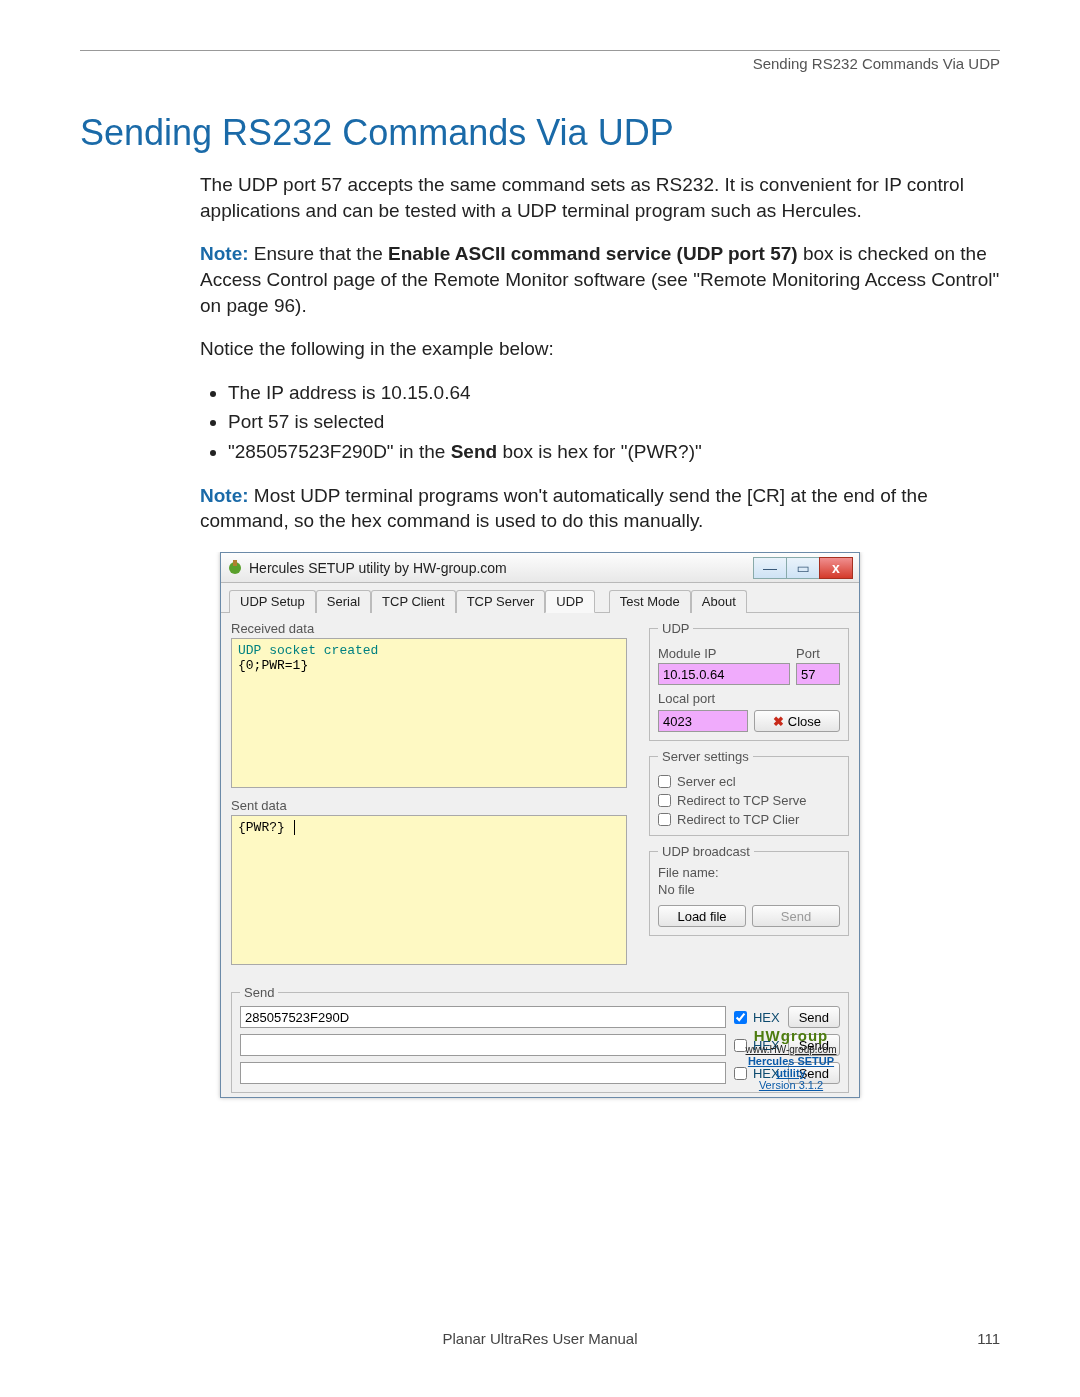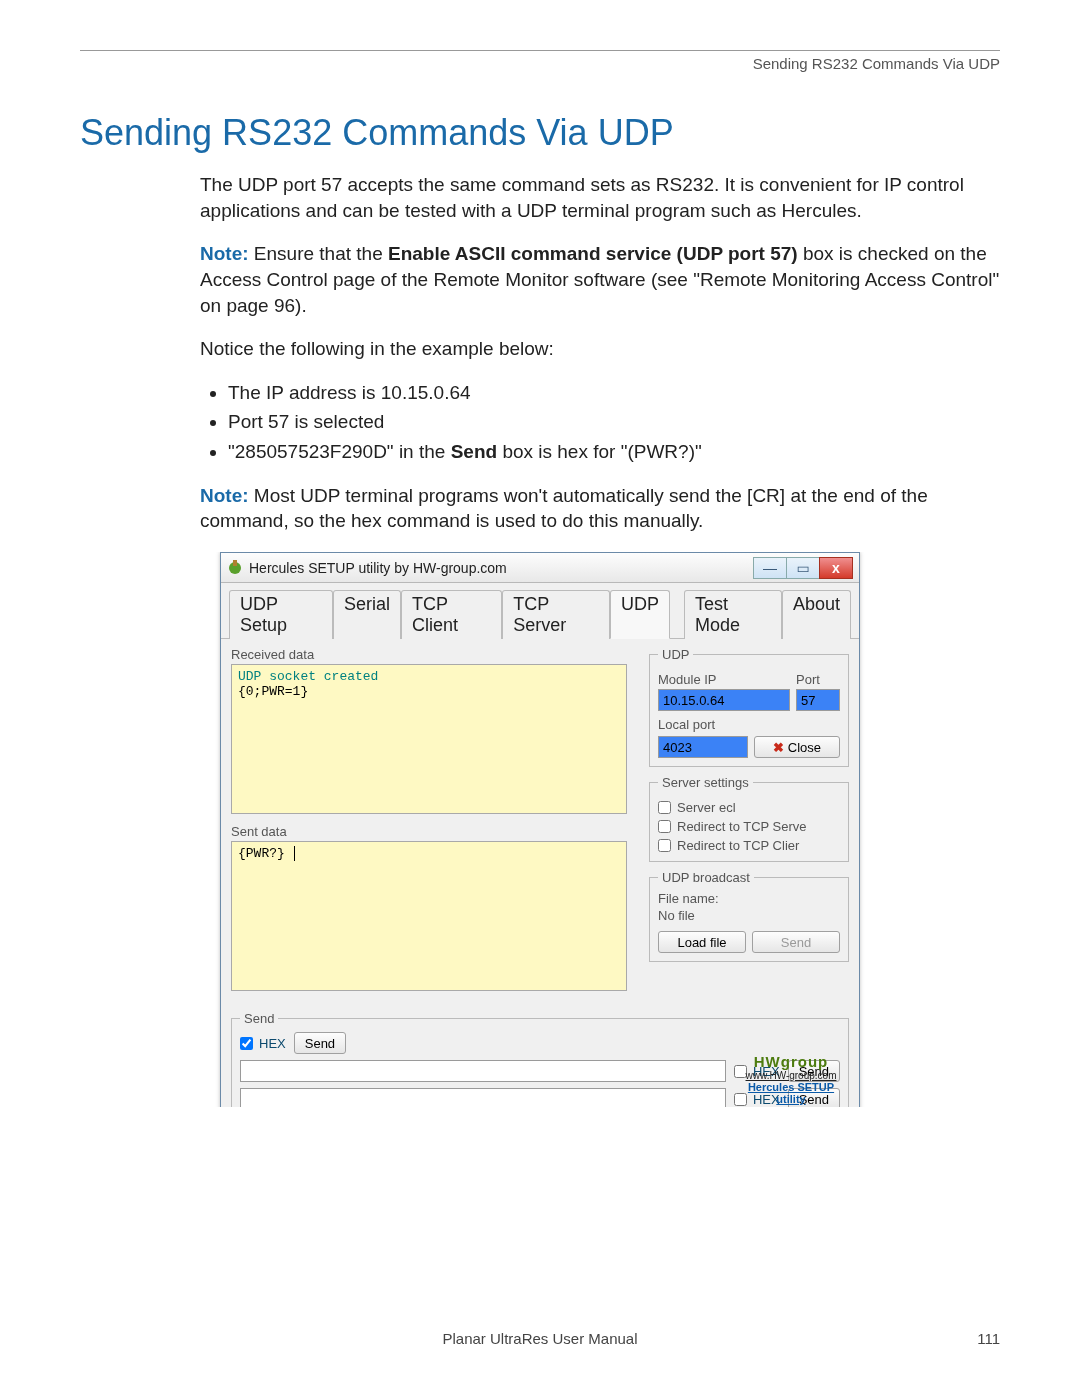--- a/index.html
+++ b/index.html
@@ -99,21 +99,21 @@
     padding: 6px 8px 0 8px;
     gap: 0;
     border-bottom: 1px solid #bbb;
     background: #f0f0f0;
   }
   .tab {
     padding: 3px 10px;
     border: 1px solid #bbb;
     border-bottom: none;
     background: #f0f0f0;
-    font-size: 18px;
+    font-size: 13px;
     margin-right: 0;
     position: relative;
     top: 1px;
     border-radius: 3px 3px 0 0;
   }
   .tab.active { background: #f8f8f8; border-bottom: 1px solid #f8f8f8; }
   .content {
     display: flex;
     padding: 8px 10px 10px 10px;
     gap: 22px;
@@ -140,21 +140,21 @@
     padding: 6px 8px 8px 8px;
     font-size: 13px;
     color: #555;
   }
   fieldset.grp legend { color: #555; padding: 0 4px; }
   .row { display: flex; gap: 6px; align-items: center; margin-top: 4px; }
   .row .col { flex: 1; }
   .txt-in {
     width: 100%;
     border: 1px solid #9a9a9a;
-    background: #3b82f6;
+    background: #f0abfc;
     padding: 2px 4px;
     font-family: Tahoma, Arial, sans-serif;
     font-size: 13px;
     height: 22px;
   }
   .btn {
     background: linear-gradient(#fdfdfd,#e6e6e6);
     border: 1px solid #a0a0a0;
     border-radius: 3px;
     padding: 2px 10px;
@@ -337,20 +337,21 @@
             <button class="btn disabled" style="flex:1; justify-content:center">Send</button>
           </div>
         </fieldset>
       </div>
     </div>
 
     <div class="sendarea">
       <fieldset class="sendfs">
         <legend>Send</legend>
         <div class="send-row">
+          <input class="sin" value="285057523F290D" style="">
           <label class="chk" style="margin:0">
                 <input type="checkbox" checked="" style="">
                 <span class="hexlab">HEX</span>
               </label>
           <button class="btn">Send</button>
         </div>
         <div class="send-row">
           <input class="sin" style="">
           <label class="chk" style="margin:0">
                 <input type="checkbox" style="">

